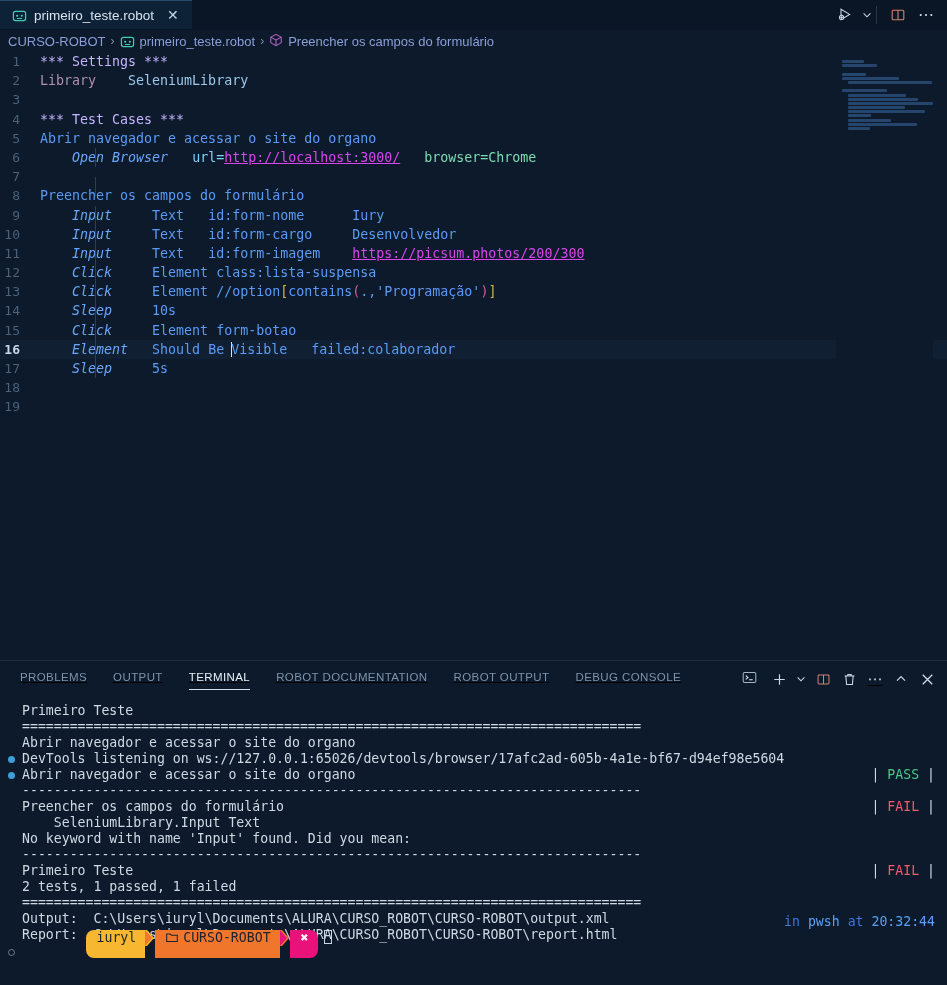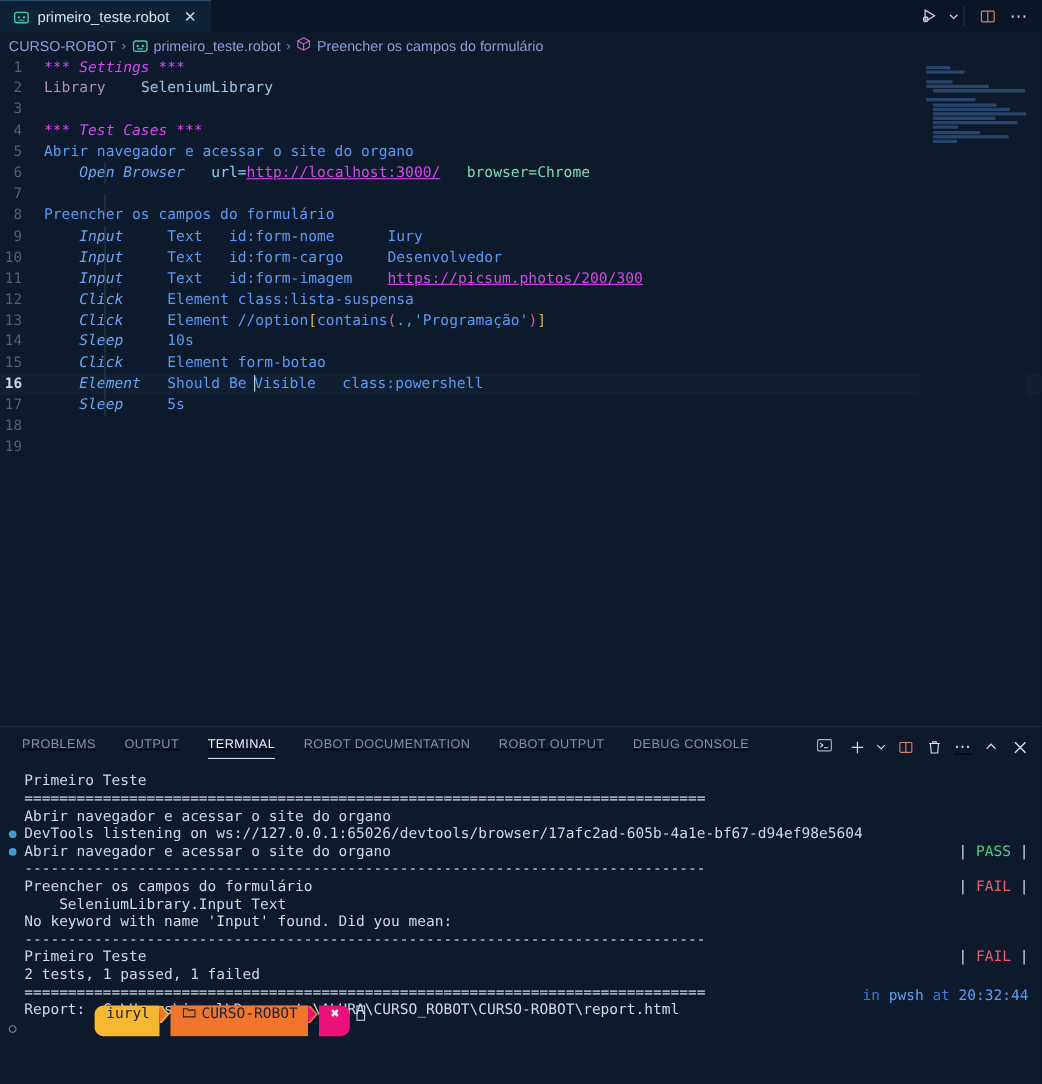--- a/index.html
+++ b/index.html
@@ -90,21 +90,21 @@
     width: 40px; text-align: right; padding-right: 20px;
     color: #4a6179; flex: none; font-size: 13px;
   }
   .crow.active .lnum { color: #c8d9ea; font-weight: bold; }
   .ctext { flex: 1; position: relative; padding-left: 0; }
   .indent-guide {
     position: absolute; left: 55px; top: 0; width: 1px; height: 19.2px;
     background: #26405c;
   }
   
-  .t-head   { color: #d946ef; font-style: italic; }
+  .t-head   { color: #c4b5fd; }
   .t-kw     { color: #b48ead; }
   .t-lib    { color: #9ec7e8; }
   .t-test   { color: #5a9bf5; }
   .t-kwd    { color: #6aa6f8; font-style: italic; }
   .t-arg    { color: #5a9bf5; }
   .t-white  { color: #7dd3fc; }
   .t-url    { color: #d946ef; text-decoration: underline; }
   .t-green  { color: #7ddbb0; }
   .t-val    { color: #d4dbe4; }
   .t-br1    { color: #d6b44a; }
@@ -282,21 +282,21 @@
       <div class="crow"><div class="lnum">6</div><div class="ctext"><div class="indent-guide"></div><span class="t-val">    </span><span class="t-kwd">Open Browser</span><span class="t-white">   url=</span><span class="t-url">http://localhost:3000/</span><span class="t-green">   browser=Chrome</span></div></div>
       <div class="crow"><div class="lnum">7</div><div class="ctext"><div class="indent-guide"></div></div></div>
       <div class="crow"><div class="lnum">8</div><div class="ctext"><span class="t-test">Preencher os campos do formulário</span></div></div>
       <div class="crow"><div class="lnum">9</div><div class="ctext"><div class="indent-guide"></div><span class="t-val">    </span><span class="t-kwd">Input</span><span class="t-arg">     Text</span><span class="t-arg">   id:form-nome</span><span class="t-arg">      Iury</span></div></div>
       <div class="crow"><div class="lnum">10</div><div class="ctext"><div class="indent-guide"></div><span class="t-val">    </span><span class="t-kwd">Input</span><span class="t-arg">     Text</span><span class="t-arg">   id:form-cargo</span><span class="t-arg">     Desenvolvedor</span></div></div>
       <div class="crow"><div class="lnum">11</div><div class="ctext"><div class="indent-guide"></div><span class="t-val">    </span><span class="t-kwd">Input</span><span class="t-arg">     Text</span><span class="t-arg">   id:form-imagem</span><span class="t-arg">    </span><span class="t-url">https://picsum.photos/200/300</span></div></div>
       <div class="crow"><div class="lnum">12</div><div class="ctext"><div class="indent-guide"></div><span class="t-val">    </span><span class="t-kwd">Click</span><span class="t-arg">     Element</span><span class="t-arg"> class:lista-suspensa</span></div></div>
       <div class="crow"><div class="lnum">13</div><div class="ctext"><div class="indent-guide"></div><span class="t-val">    </span><span class="t-kwd">Click</span><span class="t-arg">     Element</span><span class="t-arg"> //option</span><span class="t-br1">[</span><span class="t-arg">contains</span><span class="t-br2">(</span><span class="t-arg">.,</span><span class="t-str">'Programação'</span><span class="t-br2">)</span><span class="t-br1">]</span></div></div>
       <div class="crow"><div class="lnum">14</div><div class="ctext"><div class="indent-guide"></div><span class="t-val">    </span><span class="t-kwd">Sleep</span><span class="t-arg">     10s</span></div></div>
       <div class="crow"><div class="lnum">15</div><div class="ctext"><div class="indent-guide"></div><span class="t-val">    </span><span class="t-kwd">Click</span><span class="t-arg">     Element</span><span class="t-arg"> form-botao</span></div></div>
-      <div class="crow active"><div class="lnum">16</div><div class="ctext"><div class="indent-guide"></div><span class="t-val">    </span><span class="t-kwd">Element</span><span class="t-arg">   Should Be </span><span class="caret"></span><span class="t-arg">Visible</span><span class="t-arg">   class:powershell</span></div></div>
+      <div class="crow active"><div class="lnum">16</div><div class="ctext"><div class="indent-guide"></div><span class="t-val">    </span><span class="t-kwd">Element</span><span class="t-arg">   Should Be </span><span class="caret"></span><span class="t-arg">Visible</span><span class="t-arg">   failed:colaborador</span></div></div>
       <div class="crow"><div class="lnum">17</div><div class="ctext"><div class="indent-guide"></div><span class="t-val">    </span><span class="t-kwd">Sleep</span><span class="t-arg">     5s</span></div></div>
       <div class="crow"><div class="lnum">18</div><div class="ctext"></div></div>
       <div class="crow"><div class="lnum">19</div><div class="ctext"></div></div>
     </div>
   <div id="minimap">
       <div id="mm-wrap">
         <div class="mm-line" style="width: 21.6px; margin-left: 0px;"></div>
         <div class="mm-line" style="width: 35.1px; margin-left: 0px;"></div>
         <div class="mm-line" style="width: 0px; margin-left: 0px; background: transparent;"></div>
         <div class="mm-line" style="width: 24.3px; margin-left: 0px;"></div>
@@ -385,20 +385,21 @@
         <div class="trow"><div class="tdeco"><span class="dot"></span></div><div class="tbody"><span class="tc-default">DevTools listening on ws://127.0.0.1:65026/devtools/browser/17afc2ad-605b-4a1e-bf67-d94ef98e5604</span></div></div>
         <div class="trow"><div class="tdeco"><span class="dot"></span></div><div class="tbody"><span class="tc-default">Abrir navegador e acessar o site do organo</span><span class="right-status"><span class="tc-bar">| </span><span class="tc-pass">PASS</span><span class="tc-bar"> |</span></span></div></div>
         <div class="trow"><div class="tdeco"></div><div class="tbody"><span class="tc-sep">------------------------------------------------------------------------------</span></div></div>
         <div class="trow"><div class="tdeco"></div><div class="tbody"><span class="tc-default">Preencher os campos do formulário</span><span class="right-status"><span class="tc-bar">| </span><span class="tc-fail">FAIL</span><span class="tc-bar"> |</span></span></div></div>
         <div class="trow"><div class="tdeco"></div><div class="tbody"><span class="tc-default">    SeleniumLibrary.Input Text</span></div></div>
         <div class="trow"><div class="tdeco"></div><div class="tbody"><span class="tc-default">No keyword with name 'Input' found. Did you mean:</span></div></div>
         <div class="trow"><div class="tdeco"></div><div class="tbody"><span class="tc-sep">------------------------------------------------------------------------------</span></div></div>
         <div class="trow"><div class="tdeco"></div><div class="tbody"><span class="tc-default">Primeiro Teste</span><span class="right-status"><span class="tc-bar">| </span><span class="tc-fail">FAIL</span><span class="tc-bar"> |</span></span></div></div>
         <div class="trow"><div class="tdeco"></div><div class="tbody"><span class="tc-default">2 tests, 1 passed, 1 failed</span></div></div>
         <div class="trow"><div class="tdeco"></div><div class="tbody"><span class="tc-sep">==============================================================================</span></div></div>
+        <div class="trow"><div class="tdeco"></div><div class="tbody"><span class="tc-default">Output:  C:\Users\iuryl\Documents\ALURA\CURSO_ROBOT\CURSO-ROBOT\output.xml</span></div></div>
         <div class="trow"><div class="tdeco"></div><div class="tbody"><span class="tc-default">Report:  C:\Users\iuryl\Documents\ALURA\CURSO_ROBOT\CURSO-ROBOT\report.html</span></div></div>
       </div>
 
     <div class="trow" style="height:18px;">
       <div class="tdeco"><span class="ring"></span></div>
       <div class="tbody">
         <span class="pseg pt-yellow pseg-text">iuryl</span><span class="pseg arrow"><svg width="10" height="16" viewBox="0 0 10 16">
               <path d="M0 0 H2 L9 8 L2 16 H0 Z" fill="#f7b731"></path>
               <path d="M0 0 L7 8 L0 16 Z" fill="#f0762b"></path>
             </svg></span><span class="pseg pt-orange pseg-text"><span style="margin-right:5px;display:inline-block;vertical-align:-1px;"><svg width="12" height="11" viewBox="0 0 14 12" fill="none">

